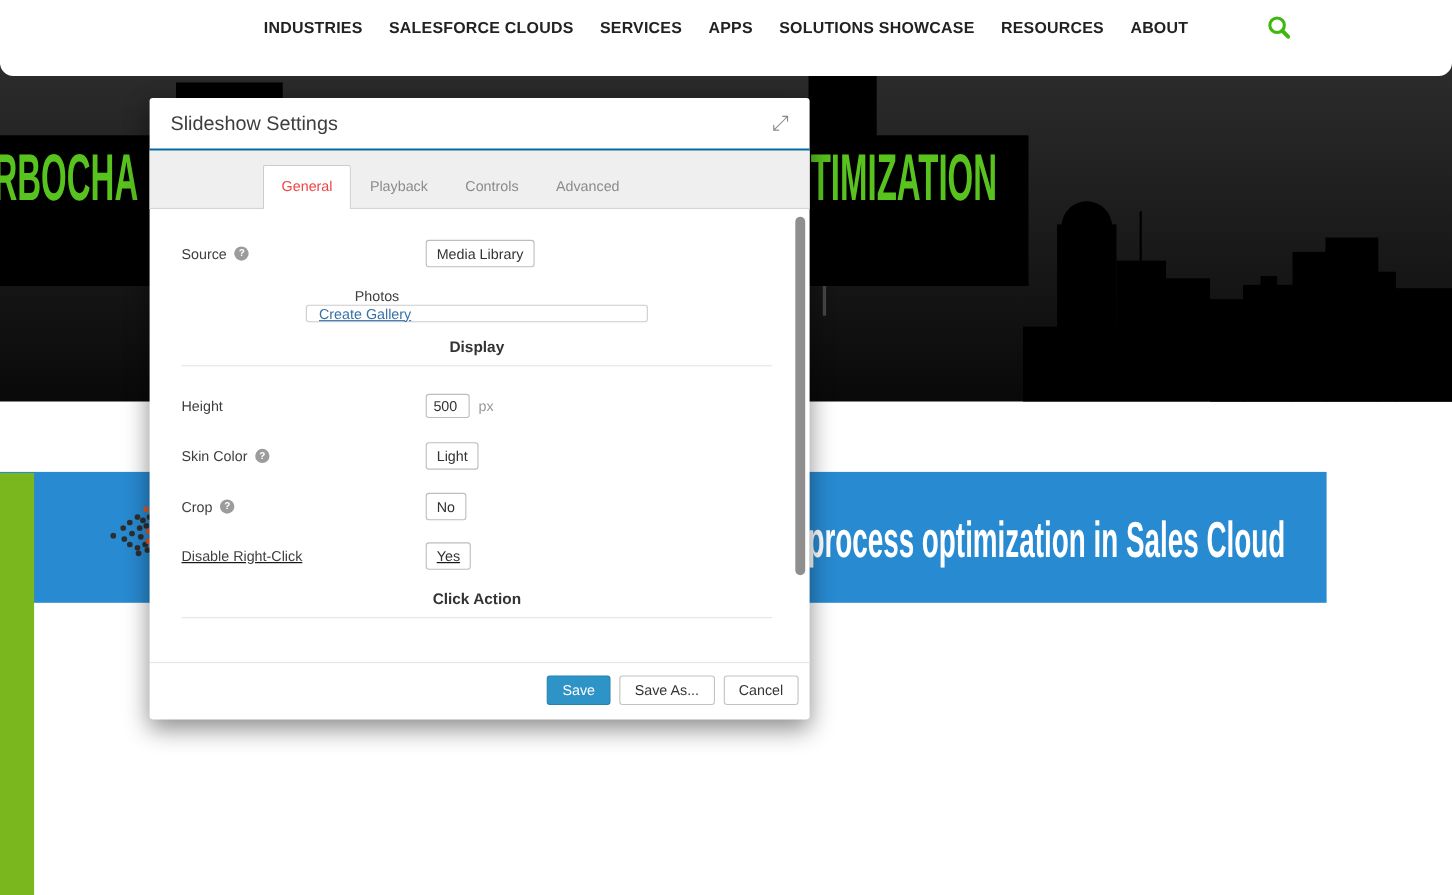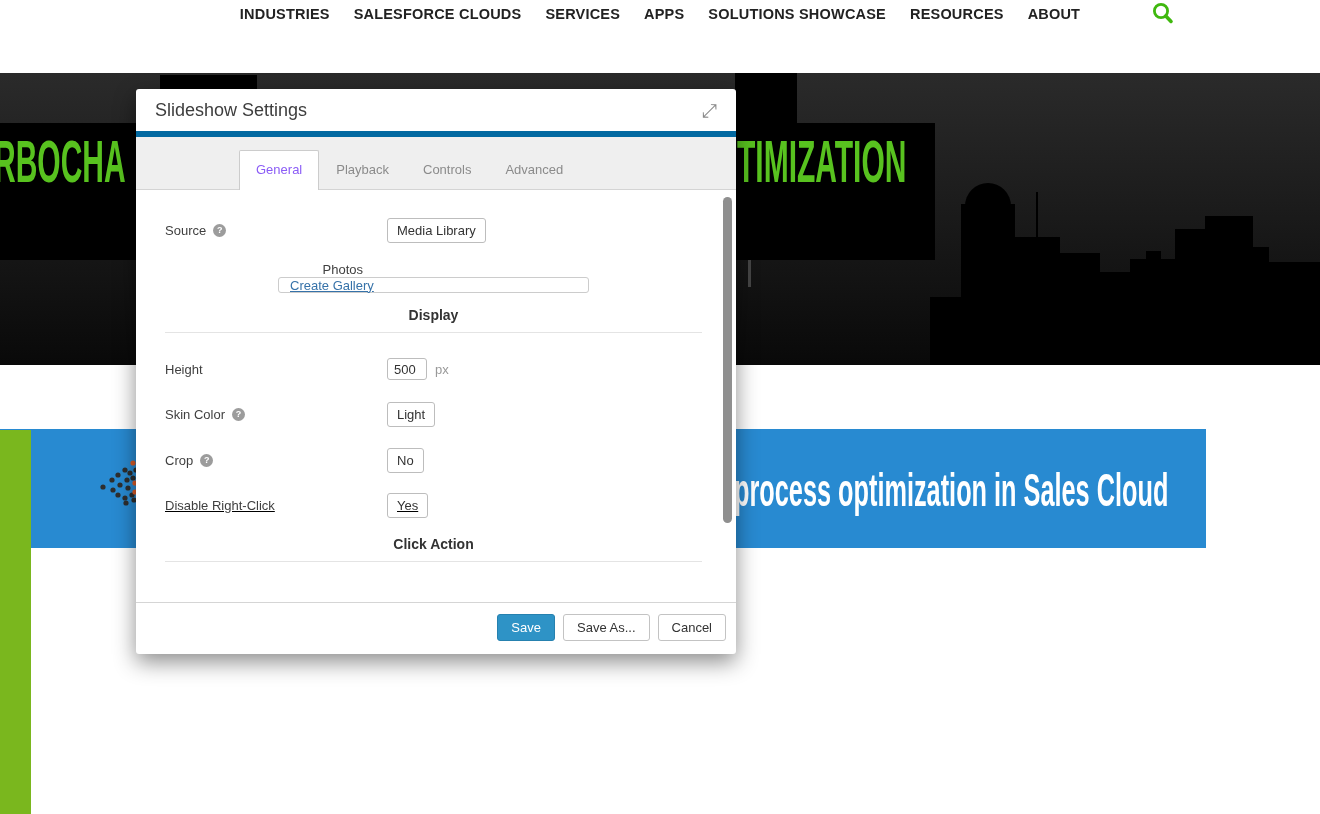--- a/index.html
+++ b/index.html
@@ -1,21 +1,21 @@
 <!DOCTYPE html>
 <html><head>
 <meta charset="utf-8">
 <style>
   * { margin:0; padding:0; box-sizing:border-box; }
   html,body { width:1320px; height:814px; overflow:hidden; background:#fff;
               font-family:"Liberation Sans", sans-serif; }
   .stage { position:relative; width:1320px; height:814px; }
 
   
-  .site-header { position:absolute; top:0; left:0; width:1320px; height:73px; background:#fff; z-index:2; }
+  .site-header { position:absolute; top:12px; left:0; width:1320px; height:57px; background:#fff; z-index:2;border-radius:12px; }
   .nav { display:flex; justify-content:center; gap:24px; padding-top:6px; }
   .nav-item { font-size:14.5px; font-weight:bold; color:#222; letter-spacing:.2px; cursor:pointer; white-space:nowrap; }
   .search-btn { position:absolute; right:146px; top:2px; width:22px; height:22px; cursor:pointer; }
 
   
   .hero { position:absolute; top:57px; left:0; width:1320px; height:308px; z-index:1;
           background:linear-gradient(180deg,#2c2c2c 0%, #202020 35%, #090909 100%);
           border-top:2px solid #9b9b9b; overflow:hidden; }
   .hero svg { position:absolute; top:0; left:0; }
   .headline { position:absolute; top:74px; font-size:60px; font-weight:bold; color:#58c21f;
@@ -28,30 +28,30 @@
   .banner-text { position:absolute; left:734px; top:38px; color:#fff; font-size:46px; font-weight:bold;
                  line-height:46px; transform:scaleX(.55); transform-origin:left top; white-space:nowrap; }
 
   
   .green-bar { position:absolute; top:430px; left:0; width:31px; height:384px; background:#7ab71e; z-index:1; }
   .dots-logo { position:absolute; left:98px; top:460px; z-index:1; }
 
   
   .modal { position:absolute; left:136px; top:89px; width:600px; height:565px; background:#fff;
            border-radius:3px; box-shadow:0 8px 22px rgba(0,0,0,.45); z-index:5; }
-  .dlg-header { height:48px; border-bottom:6px solid #0369a1; display:flex; align-items:center;
+  .dlg-header { height:48px; border-bottom:2px solid #0369a1; display:flex; align-items:center;
                 justify-content:space-between; padding:0 19px; }
   .dlg-title { font-size:18px; color:#3d3d3d; }
   .expand-btn { font-size:19px; color:#8a8a8a; cursor:pointer; line-height:1; }
 
   .tabbar { height:53px; background:#efefef; border-bottom:1px solid #d4d4d4;
             display:flex; align-items:flex-end; padding-left:103px; }
   .tab { font-size:13px; color:#8b8b8b; padding:12px 17px; cursor:pointer; white-space:nowrap; }
   .tab.active { background:#fff; border:1px solid #ccc; border-bottom:none; border-radius:2px 2px 0 0;
-                color:#8b5cf6; margin-bottom:-1px; padding:11px 16px 13px; }
+                color:#ef4444; margin-bottom:-1px; padding:11px 16px 13px; }
 
   .dlg-content { position:relative; height:412px; padding:28px 34px 0 29px; overflow:hidden; }
   .frow { display:flex; align-items:center; min-height:24px; margin-bottom:19px; }
   .flabel { width:222px; flex-shrink:0; font-size:13px; color:#3f3f3f;
             display:flex; align-items:center; gap:7px; }
   .help-icon { width:13px; height:13px; border-radius:50%; background:#9c9c9c; color:#fff;
                font-size:9px; font-weight:bold; line-height:13px; text-align:center; cursor:pointer; flex-shrink:0; }
   .btn-chip { border:1px solid #bdbdbd; border-radius:3px; background:#fff; padding:4px 9px;
               font-size:13px; color:#333; cursor:pointer; }
   .photos-box { width:311px; height:16px; border:1px solid #ccc; border-radius:3px;

